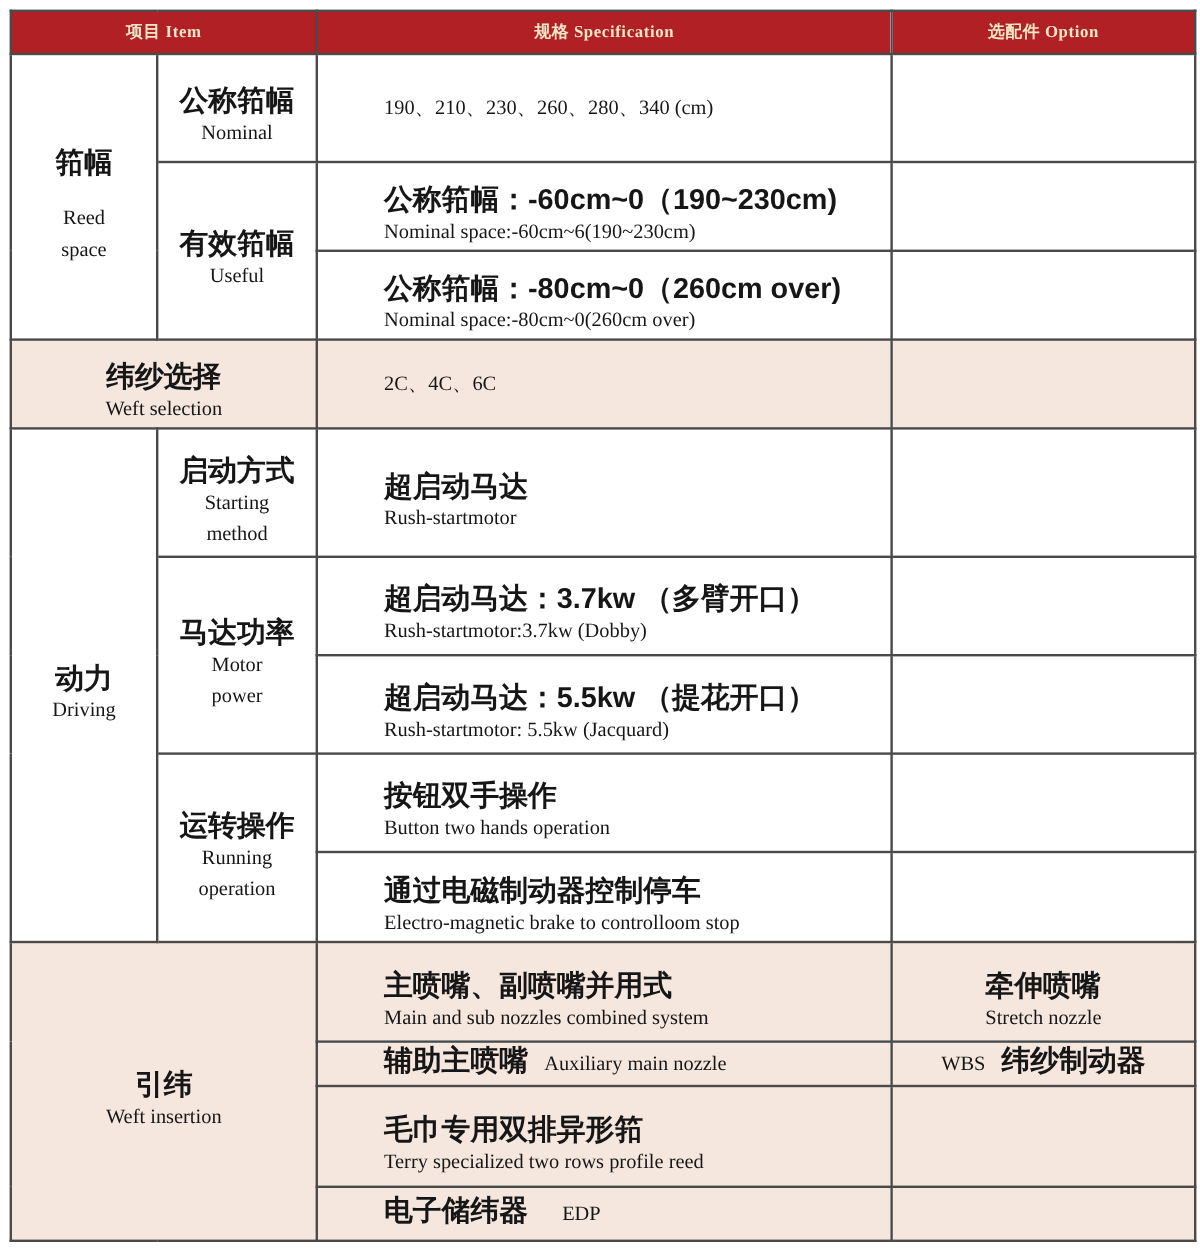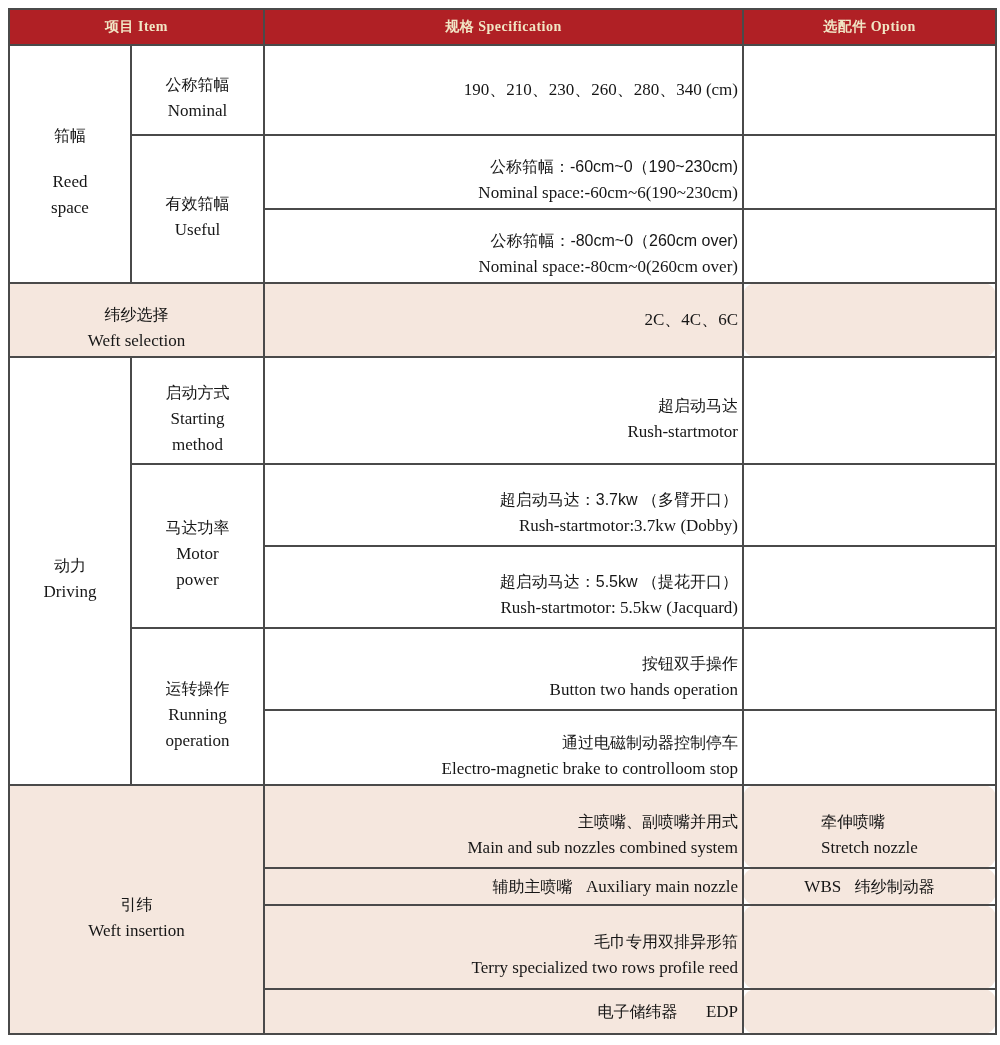--- a/index.html
+++ b/index.html
@@ -31,27 +31,27 @@
   }
   tr.h-head{height:36px;}
   
   tr.h-a1{height:90px;} tr.h-a2{height:71px;} tr.h-a3{height:72px;}
   tr.h-sel{height:72px;}
   tr.h-d1{height:107px;} tr.h-d2{height:82px;} tr.h-d3{height:82px;padding-left:16px;}
   tr.h-d4{height:82px;} tr.h-d5{height:75px;}
   tr.h-w1{height:83px;} tr.h-w2{height:37px;} tr.h-w3{height:84px;} tr.h-w4{height:45px;}
   
   td.group, td.sub, td.label-cell{text-align:center;}
-  td.spec{text-align:right;padding-left:55px;}
-  td.opt{text-align:center;border-radius:13px;}
+  td.spec{text-align:left;padding-left:55px;}
+  td.opt{text-align:center;}
   td.pink{background:var(--pink-bg);}
   .pair{line-height:26px;}
   .c-zh{
     display:block;font-family:"Liberation Sans",sans-serif;
-    font-weight:400;font-size:16px;margin-top:16px;
+    font-weight:700;font-size:24px;margin-top:16px;
   }
   .c-en{
     display:block;font-family:"Liberation Serif",serif;
     font-weight:400;font-size:17px;
   }
   
   .pair.inline .c-zh, .pair.inline .c-en{display:inline;}
   .pair.inline .sep-gap{margin-left:9px;}
   .pair.inline .sep-gap-wide{margin-left:24px;}
   

